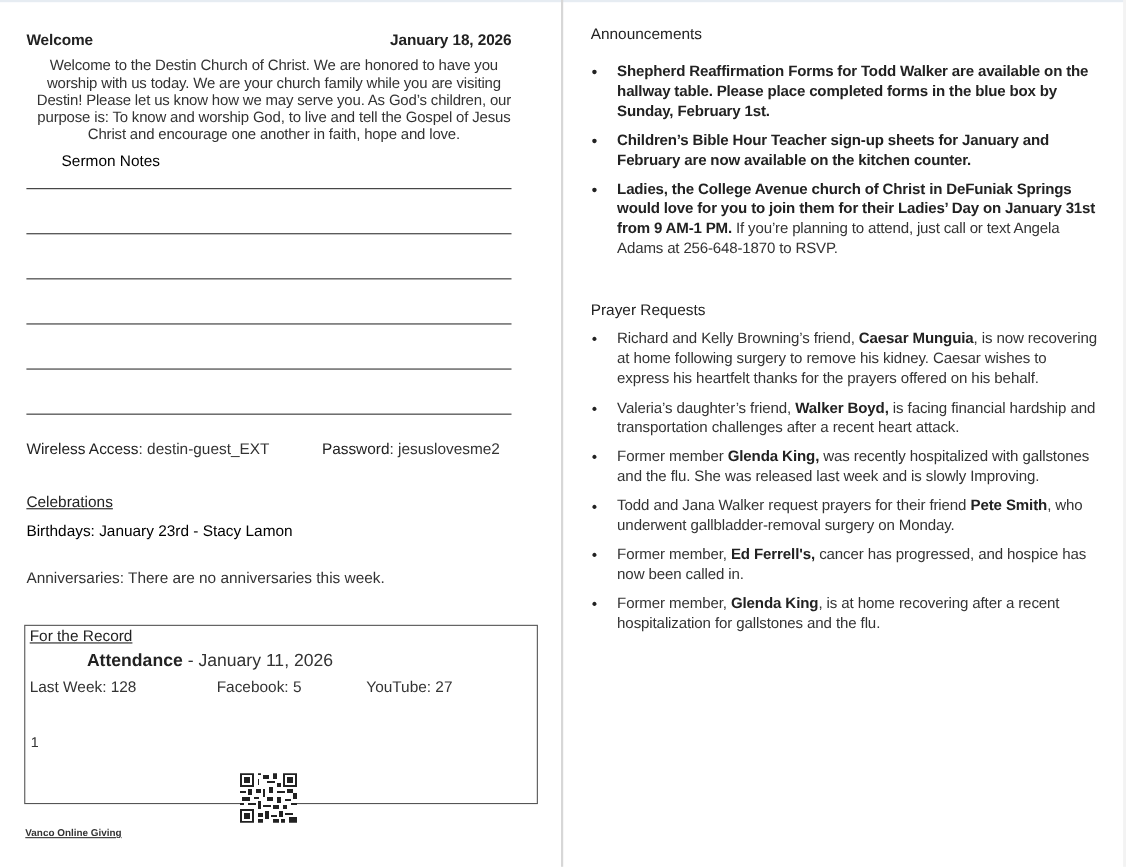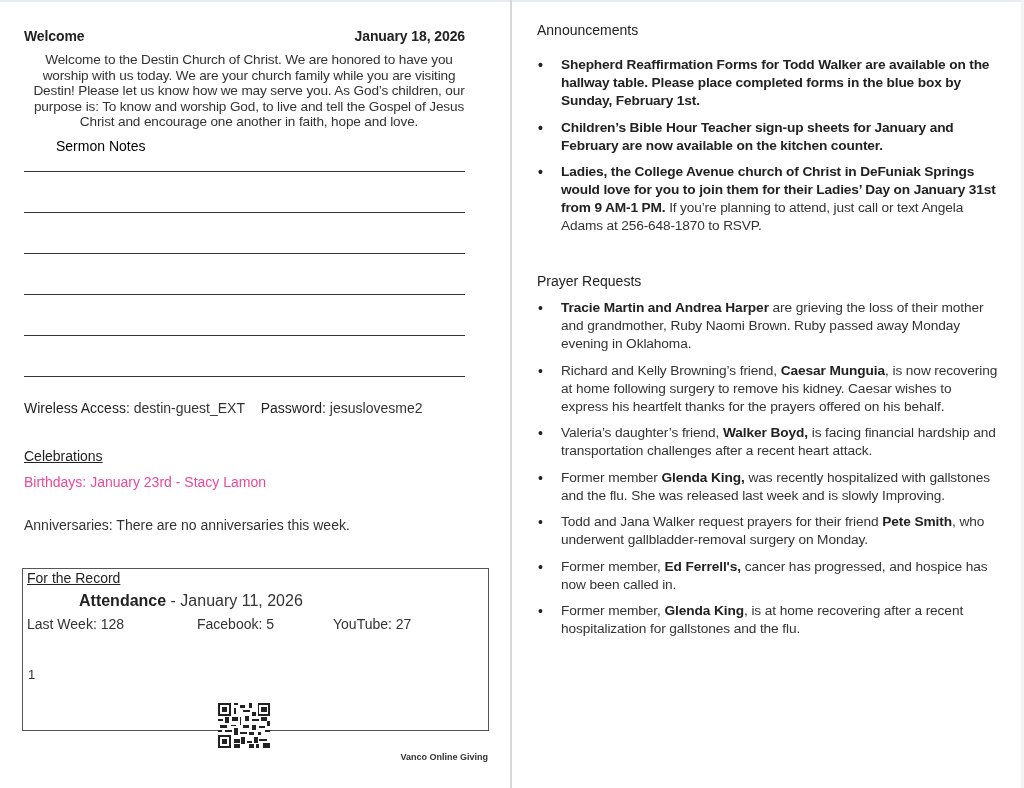--- a/index.html
+++ b/index.html
@@ -17,34 +17,34 @@
   .right { position: absolute; left: 537px; top: 0; width: 470px; }
 
   .row-head { position: absolute; top: 28px; left: 0; width: 441px; display: flex; justify-content: space-between; font-size: 14px; font-weight: bold; color: #222; }
   .hdr { font-size: 14px; color: #222; letter-spacing: -0.1px; }
   .welcome-text { position: absolute; top: 52px; left: 0; width: 450px; font-size: 13.6px; line-height: 15.5px; color: #333; letter-spacing: -0.15px; text-align: center; }
   .sermon-title { position: absolute; top: 138px; left: 0; font-size: 14px; color: #000000; margin-left: 32px; }
   .note-line { position: absolute; left: 0; width: 441px; height: 1px; background: #333; }
 
   .wireless { position: absolute; top: 400px; left: 0; font-size: 14px; color: #333; white-space: nowrap; }
   .wireless .lbl { color: #222; }
-  .wireless .pw { margin-left: 12px; }
+  .wireless .pw { margin-left: 44px; }
   .celebrations { position: absolute; top: 448px; left: 0; font-size: 14px; color: #222; text-decoration: underline; }
-  .birthdays { position: absolute; top: 474px; left: 0; font-size: 14px; color: #ec4899; white-space: nowrap; }
+  .birthdays { position: absolute; top: 474px; left: 0; font-size: 14px; color: #000000; white-space: nowrap; }
   .anniv { position: absolute; top: 517px; left: 0; font-size: 14px; color: #333; white-space: nowrap; }
 
   .record-box { position: absolute; left: 22px; top: 568px; width: 467px; height: 163px; border: 1px solid #555; box-sizing: border-box; }
   .rec-title { position: absolute; left: 4px; top: 1px; font-size: 14px; color: #222; text-decoration: underline; }
   .rec-att { position: absolute; left: 16px; top: 23px; font-size: 16px; color: #333; white-space: nowrap; margin-left: 40px; }
   .rec-att b { color: #222; }
   .rec-stats { position: absolute; left: 4px; top: 47px; font-size: 14px; color: #333; white-space: nowrap; }
   .rec-stats span { position: absolute; top: 0; }
   .rec-page { position: absolute; left: 5px; top: 98px; font-size: 13px; color: #333; }
   .qr { position: absolute; left: 194px; top: 134px; width: 54px; height: 45px; }
-  .qr-label { position: absolute; left: 0; width: 100%; top: 183px; text-align: right; font-size: 9px; font-weight: bold; color: #333; }
+  .qr-label { position: absolute; left: 0; width: 100%; top: 183px; text-align: left; font-size: 9px; font-weight: bold; color: #333; text-decoration: underline; }
 
   .sec-title { position: absolute; left: 0; font-size: 14px; color: #222; }
   ul.items { position: absolute; left: 0; margin: 0; padding: 0; list-style: none; width: 465px; }
   ul.items li { position: relative; padding-left: 24px; font-size: 13.7px; line-height: 18px; margin-bottom: 8.5px; color: #333; letter-spacing: -0.1px; }
   ul.items li::before { content: "•"; position: absolute; left: 1px; top: 0; font-size: 14px; color: #222; }
   ul.ann li { color: #222; font-weight: bold; letter-spacing: -0.15px; }
   ul.ann li .norm { font-weight: normal; color: #333; }
   ul.pr li b { color: #222; }
 </style>
 </head>
@@ -149,21 +149,20 @@
 <div class="right">
   <div class="sec-title" style="top:22px">Announcements</div>
   <ul class="items ann" style="top:56px">
     <li><span>Shepherd Reaffirmation Forms for Todd Walker are available on the hallway table. Please place completed forms in the blue box by Sunday, February 1st.</span><span class="norm"></span></li>
     <li><span>Children’s Bible Hour Teacher sign-up sheets for January and February are now available on the kitchen counter.</span><span class="norm"></span></li>
     <li><span>Ladies, the College Avenue church of Christ in DeFuniak Springs would love for you to join them for their Ladies’ Day on January 31st from 9 AM-1 PM.</span><span class="norm"> If you’re planning to attend, just call or text Angela Adams at 256-648-1870 to RSVP.</span></li>
   </ul>
 
   <div class="sec-title" style="top:273px">Prayer Requests</div>
   <ul class="items pr" style="top:299px">
-    <li><span></span><b>Tracie Martin and Andrea Harper</b><span> are grieving the loss of their mother and grandmother, Ruby Naomi Brown. Ruby passed away Monday evening in Oklahoma.</span></li>
     <li><span>Richard and Kelly Browning’s friend, </span><b>Caesar Munguia</b><span>, is now recovering at home following surgery to remove his kidney. Caesar wishes to express his heartfelt thanks for the prayers offered on his behalf.</span></li>
     <li><span>Valeria’s daughter’s friend, </span><b>Walker Boyd,</b><span> is facing financial hardship and transportation challenges after a recent heart attack.</span></li>
     <li><span>Former member </span><b>Glenda King,</b><span> was recently hospitalized with gallstones and the flu. She was released last week and is slowly Improving.</span></li>
     <li><span>Todd and Jana Walker request prayers for their friend </span><b>Pete Smith</b><span>, who underwent gallbladder-removal surgery on Monday.</span></li>
     <li><span>Former member, </span><b>Ed Ferrell's,</b><span> cancer has progressed, and hospice has now been called in.</span></li>
     <li><span>Former member, </span><b>Glenda King</b><span>, is at home recovering after a recent hospitalization for gallstones and the flu.</span></li>
   </ul>
 </div>
 
 </body></html>

